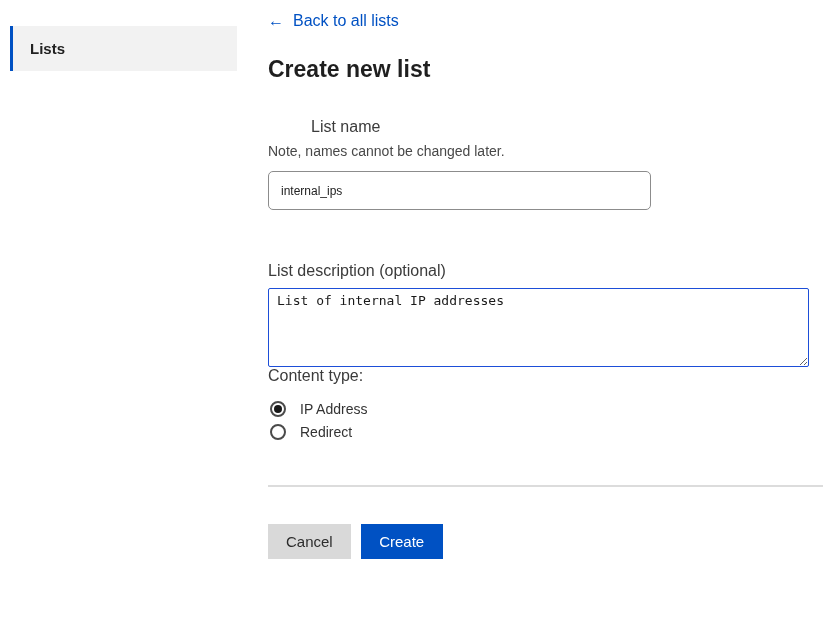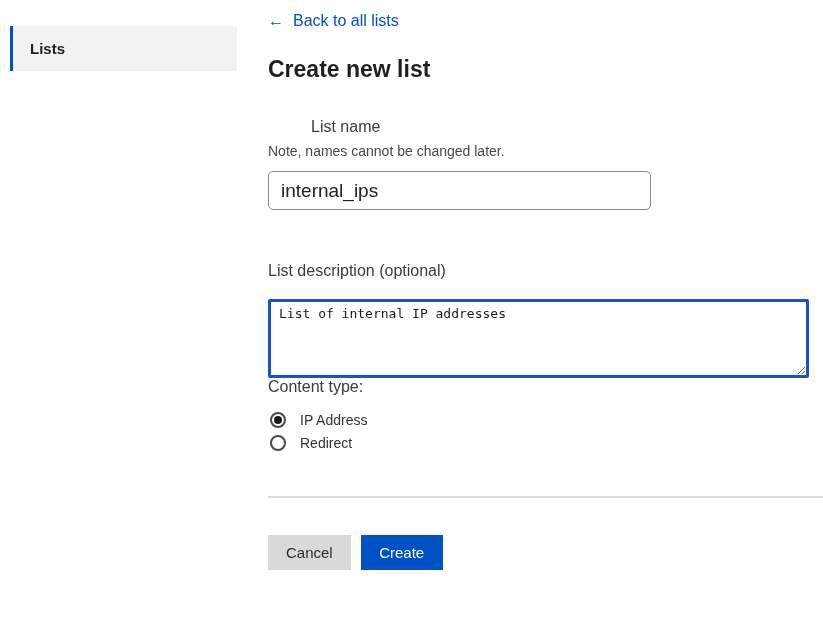--- a/index.html
+++ b/index.html
@@ -70,33 +70,33 @@
   }
   .name-input {
     display: block;
     margin-top: 12px;
     width: 383px;
     height: 39px;
     border: 1px solid #8c8c8c;
     border-radius: 5px;
     padding: 0 12px;
     font-family: "Liberation Sans", sans-serif;
-    font-size: 19px;
+    font-size: 12px;
     color: #222;
     outline: none;
     background: #fff;
   }
 
   .label-desc { margin-top: 52px; }
   .desc-textarea {
     display: block;
-    margin-top: 19px;
+    margin-top: 8px;
     width: 541px;
     height: 79px;
-    border: 3px solid #1d4ed8;
+    border: 1px solid #1d4ed8;
     border-radius: 2px;
     padding: 4px 8px;
     font-family: "DejaVu Sans Mono", "Liberation Mono", monospace;
     font-size: 13px;
     color: #1a1a1a;
     outline: none;
     resize: both;
     background: #fff;
   }
 

